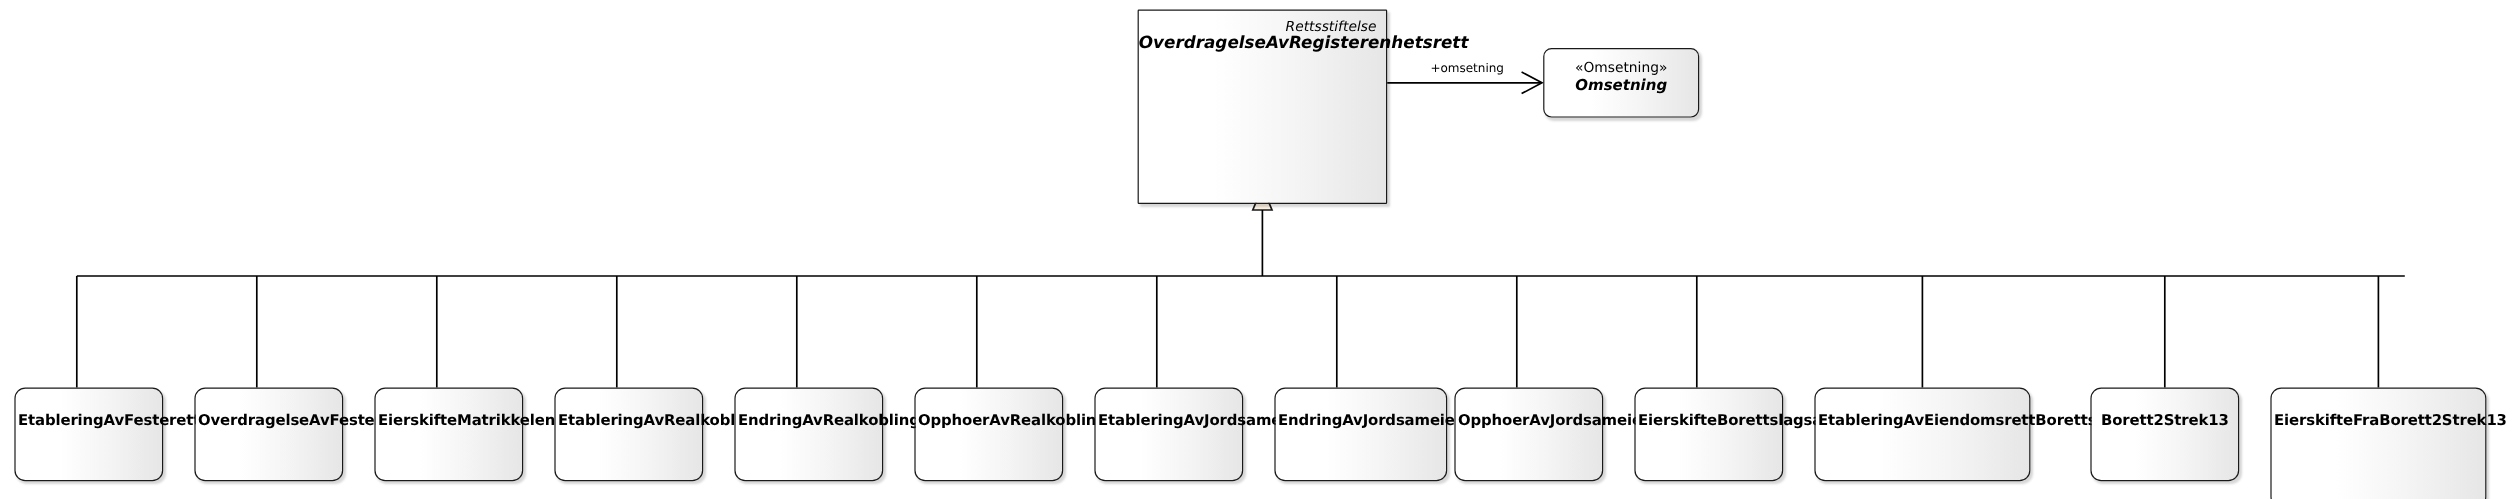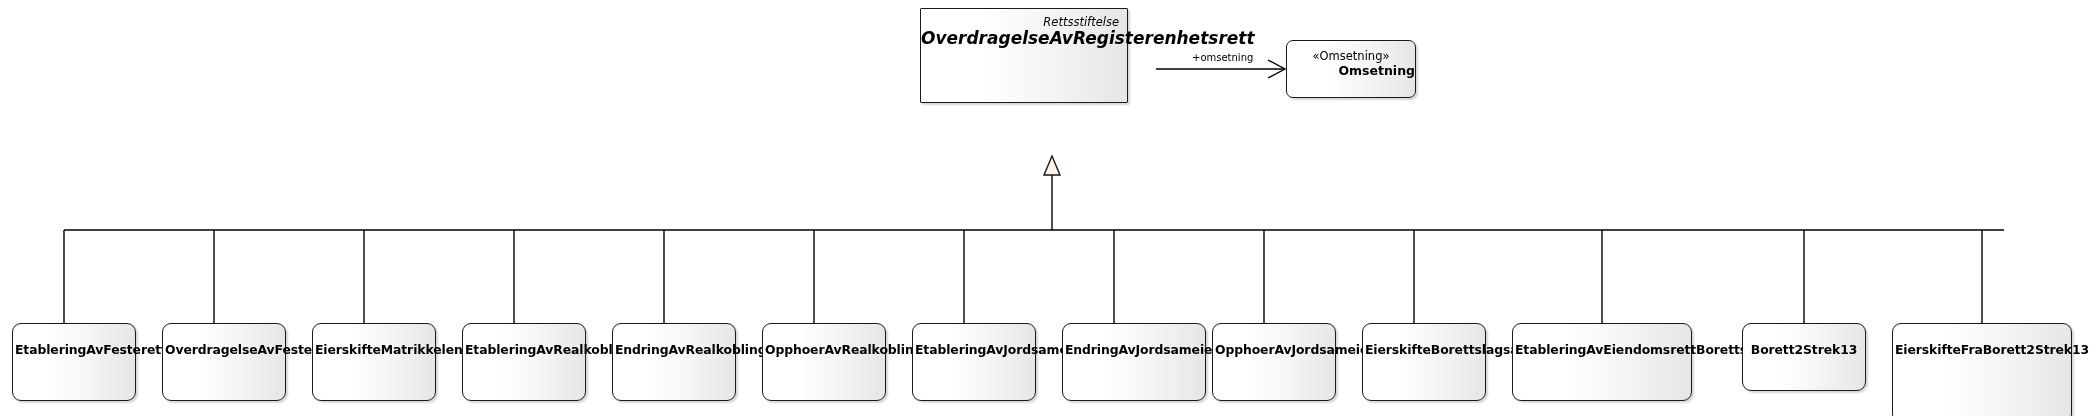--- a/index.html
+++ b/index.html
@@ -66,21 +66,21 @@
     color: #000000;
     white-space: nowrap;
   }
 
   .node-title-root {
     position: absolute;
     top: 19px;
     left: 0;
     right: 0;
     text-align: center;
-    font-size: 17px;
+    font-size: 14px;
     font-style: italic;
     font-weight: bold;
     color: #000000;
     white-space: nowrap;
   }
 
   .node-stereotype-center {
     position: absolute;
     top: 8px;
     left: 0;
@@ -89,22 +89,23 @@
     font-size: 11.5px;
     color: #000000;
     white-space: nowrap;
   }
 
   .node-title-component {
     position: absolute;
     top: 22px;
     left: 0;
     right: 0;
-    text-align: right;
+    text-align: center;
     font-size: 12.5px;
+    font-style: italic;
     font-weight: bold;
     color: #000000;
     white-space: nowrap;
   }
 
   .node-title-leaf {
     position: absolute;
     top: 18px;
     left: 2px;
     right: 2px;
@@ -153,21 +154,21 @@
       <line x1="964" y1="230" x2="964" y2="323" stroke="#000000" stroke-width="1.4"></line>
       <line x1="1114" y1="230" x2="1114" y2="323" stroke="#000000" stroke-width="1.4"></line>
       <line x1="1264" y1="230" x2="1264" y2="323" stroke="#000000" stroke-width="1.4"></line>
       <line x1="1414" y1="230" x2="1414" y2="323" stroke="#000000" stroke-width="1.4"></line>
       <line x1="1602" y1="230" x2="1602" y2="323" stroke="#000000" stroke-width="1.4"></line>
       <line x1="1804" y1="230" x2="1804" y2="323" stroke="#000000" stroke-width="1.4"></line>
       <line x1="1982" y1="230" x2="1982" y2="323" stroke="#000000" stroke-width="1.4"></line>
     </g>
   </svg>
 
-  <div class="uml-node uml-class-root" style="left:920px; top:8px; width:208px; height:95px;">
+  <div class="uml-node uml-class-root" style="left:948px; top:8px; width:208px; height:162px;">
     <div class="node-stereotype-right">Rettsstiftelse</div>
     <div class="node-title-root">OverdragelseAvRegisterenhetsrett</div>
   </div>
 
   <div class="assoc-label" style="left:1176px; top:52px;">+omsetning</div>
 
   <div class="uml-node uml-component" style="left:1286px; top:40px; width:130px; height:58px;">
     <div class="node-stereotype-center">«Omsetning»</div>
     <div class="node-title-component">Omsetning</div>
   </div>
@@ -209,21 +210,21 @@
   </div>
 
   <div class="uml-node uml-class-leaf" style="left:1362px; top:323px; width:124px; height:78px;">
     <div class="node-title-leaf">EierskifteBorettslagsandel</div>
   </div>
 
   <div class="uml-node uml-class-leaf" style="left:1512px; top:323px; width:180px; height:78px;">
     <div class="node-title-leaf">EtableringAvEiendomsrettBorettslagsandel</div>
   </div>
 
-  <div class="uml-node uml-class-leaf" style="left:1742px; top:323px; width:124px; height:68px;">
+  <div class="uml-node uml-class-leaf" style="left:1742px; top:323px; width:124px; height:78px;">
     <div class="node-title-leaf">Borett2Strek13</div>
   </div>
 
   <div class="uml-node uml-class-leaf" style="left:1892px; top:323px; width:180px; height:100px;">
     <div class="node-title-leaf">EierskifteFraBorett2Strek13</div>
   </div>
 
 </div>
 
 </body></html>

